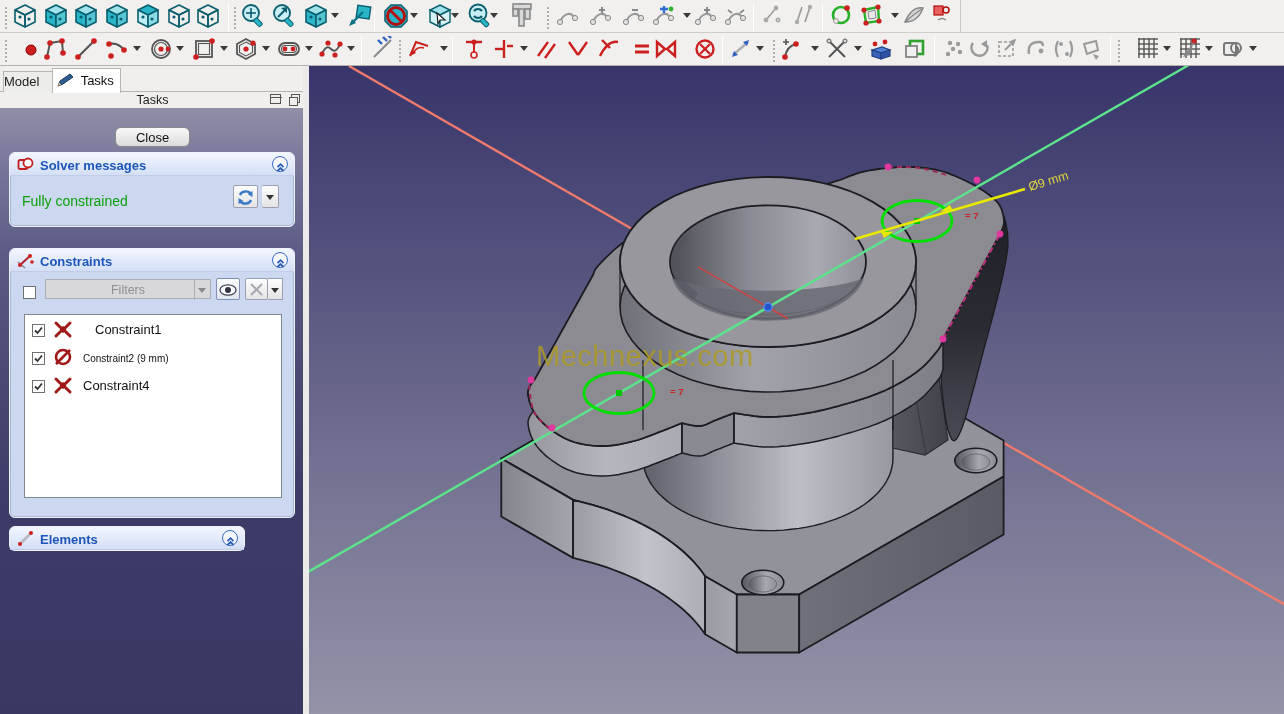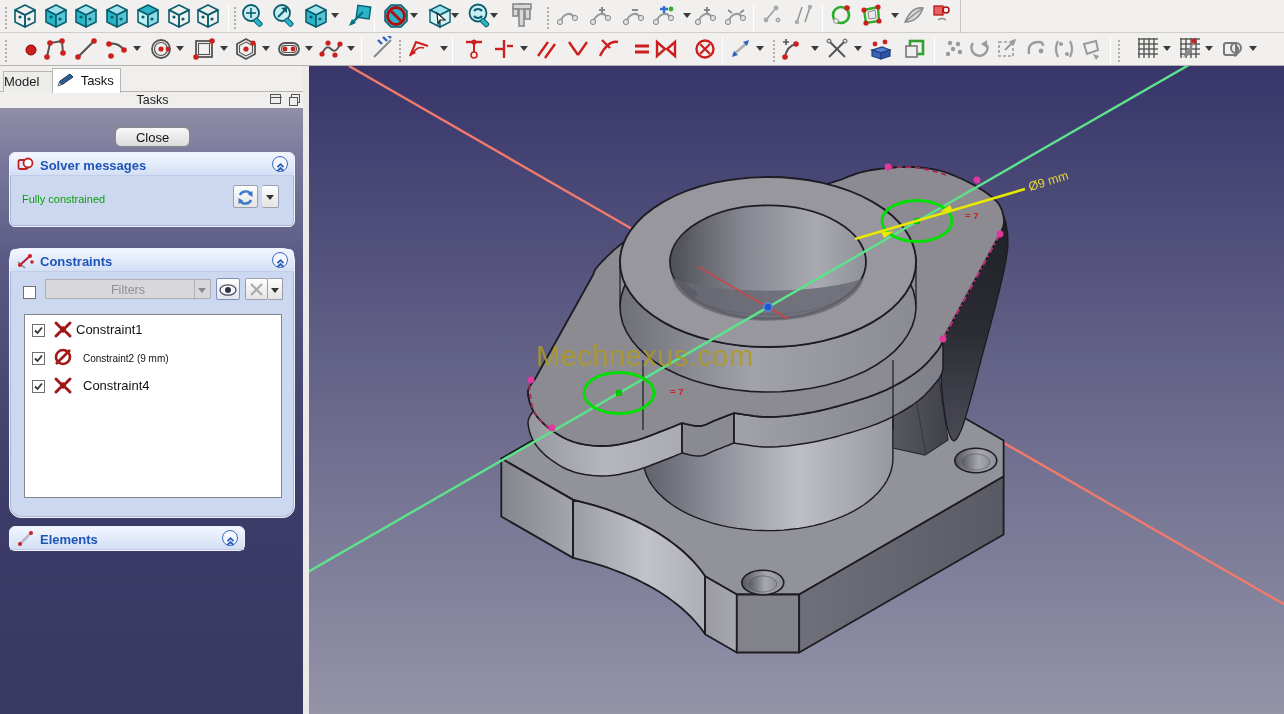--- a/index.html
+++ b/index.html
@@ -533,38 +533,38 @@
       <div style="position:relative;height:23px;line-height:23px;border-radius:5px 5px 0 0;background:linear-gradient(#f2f6ff,#d4dff5);border-bottom:1px solid #c0cce8"><span style="position:absolute;left:7px;top:3px"><svg width="17" height="17" viewBox="0 0 17 17">
               <rect x="1.5" y="4" width="9" height="9" rx="1.5" fill="none" stroke="#c02020" stroke-width="1.8"></rect>
               <circle cx="11" cy="7" r="4.5" fill="#fff" stroke="#c02020" stroke-width="1.8"></circle>
             </svg></span><span style="margin-left:30px;font-weight:bold;color:#1d56b8;font-size:13px">Solver messages</span><span style="position:absolute;right:6px;top:50%;margin-top:-8px;width:16px;height:16px;border:1.4px solid #3a6ec0;border-radius:50%;background:#f4f7ff;text-align:center"><svg width="13" height="13" viewBox="0 0 13 13" style="margin-top:0.5px">
               <g fill="none" stroke="#2a5cb8" stroke-width="1.8">
                 <polyline points="3.5,6.2 6.5,3.2 9.5,6.2"></polyline>
                 <polyline points="3.5,10 6.5,7 9.5,10"></polyline>
               </g>
             </svg></span></div>
       <div style="position:relative;height:50px">
-        <span style="position:absolute;left:12px;top:17px;font-size:11px;color:#0ca00c">Fully constrained</span>
+        <span style="position:absolute;left:12px;top:17px;font-size:14px;color:#0ca00c">Fully constrained</span>
         <span style="position:absolute;right:36px;top:9px;width:25px;height:23px;background:linear-gradient(#fdfdfd,#e4e4e4);border:1px solid #9aa0b0;border-radius:2px;text-align:center">
           <svg width="17" height="17" viewBox="0 0 17 17" style="margin-top:2.5px">
               <g fill="none" stroke="#3a78c8" stroke-width="2.4">
                 <path d="M3 6 a6 5 0 0 1 11 -1"></path>
                 <path d="M14 11 a6 5 0 0 1 -11 1"></path>
               </g>
               <polygon points="15.5,2 15.5,8 10.5,5" fill="#3a78c8"></polygon>
               <polygon points="1.5,15 1.5,9 6.5,12" fill="#3a78c8"></polygon>
             </svg>
         </span>
         <span style="position:absolute;right:15px;top:9px;width:17px;height:23px;background:linear-gradient(#fdfdfd,#e4e4e4);border:1px solid #9aa0b0;border-left:none;border-radius:2px;text-align:center"><svg width="9" height="8" viewBox="0 0 9 8" style="margin-top:8px">
               <polygon points="0,1 8,1 4,6" fill="#333"></polygon>
             </svg></span>
       </div>
     </div>
 
-    <div style="position:absolute;left:9px;top:140px;width:286px;height:270px;border-radius:12px;background:#ccd7f0;border:1px solid #eef2fc;box-shadow:0 0 0 1px #aab6d4 inset">
+    <div style="position:absolute;left:9px;top:140px;width:286px;height:270px;border-radius:6px;background:#ccd7f0;border:1px solid #eef2fc;box-shadow:0 0 0 1px #aab6d4 inset">
       <div style="position:relative;height:23px;line-height:23px;border-radius:5px 5px 0 0;background:linear-gradient(#f2f6ff,#d4dff5);border-bottom:1px solid #c0cce8"><span style="position:absolute;left:7px;top:3px"><svg width="18" height="17" viewBox="0 0 18 17">
               <line x1="2" y1="14" x2="14" y2="3" stroke="#b02030" stroke-width="2"></line>
               <line x1="1" y1="10" x2="8" y2="16" stroke="#888" stroke-width="1.6"></line>
               <circle cx="3" cy="13" r="2" fill="#cc2020"></circle>
               <circle cx="13" cy="4" r="2" fill="#cc2020"></circle>
               <circle cx="15" cy="10" r="1.8" fill="#cc2020"></circle>
             </svg></span><span style="margin-left:30px;font-weight:bold;color:#1d56b8;font-size:13px">Constraints</span><span style="position:absolute;right:6px;top:50%;margin-top:-8px;width:16px;height:16px;border:1.4px solid #3a6ec0;border-radius:50%;background:#f4f7ff;text-align:center"><svg width="13" height="13" viewBox="0 0 13 13" style="margin-top:0.5px">
               <g fill="none" stroke="#2a5cb8" stroke-width="1.8">
                 <polyline points="3.5,6.2 6.5,3.2 9.5,6.2"></polyline>
                 <polyline points="3.5,10 6.5,7 9.5,10"></polyline>
@@ -597,21 +597,21 @@
         <div style="height:28px;line-height:28px;white-space:nowrap"><span style="margin-left:7px"><span style="display:inline-block;width:13px;height:13px;background:#fff;border:1px solid #707070;vertical-align:-2px;line-height:9px"><svg width="11" height="11" viewBox="0 0 11 11">
                   <polyline points="2,5.5 4.5,8 9,2.5" fill="none" stroke="#333" stroke-width="1.8"></polyline>
                 </svg></span></span><span style="display:inline-block;width:22px;vertical-align:-5px;margin-left:7px"><svg width="22" height="20" viewBox="0 0 22 20">
                 <g stroke="#a01818" stroke-width="3" stroke-linecap="round">
                   <line x1="4" y1="4" x2="8" y2="8"></line>
                   <line x1="18" y1="4" x2="14" y2="8"></line>
                   <line x1="4" y1="17" x2="8" y2="13"></line>
                   <line x1="18" y1="17" x2="14" y2="13"></line>
                 </g>
                 <circle cx="11" cy="10.5" r="3.2" fill="#a01818"></circle>
-              </svg></span><span style="font-size:13px;color:#111;margin-left:2px">Constraint1</span></div>
+              </svg></span><span style="font-size:13px;color:#111;margin-left:21px">Constraint1</span></div>
         <div style="height:28px;line-height:28px;white-space:nowrap"><span style="margin-left:7px"><span style="display:inline-block;width:13px;height:13px;background:#fff;border:1px solid #707070;vertical-align:-2px;line-height:9px"><svg width="11" height="11" viewBox="0 0 11 11">
                   <polyline points="2,5.5 4.5,8 9,2.5" fill="none" stroke="#333" stroke-width="1.8"></polyline>
                 </svg></span></span><span style="display:inline-block;width:22px;vertical-align:-5px;margin-left:7px"><svg width="22" height="20" viewBox="0 0 22 20">
                 <circle cx="11" cy="10" r="7" fill="none" stroke="#a01818" stroke-width="2.6"></circle>
                 <line x1="4" y1="17" x2="18" y2="3" stroke="#a01818" stroke-width="2.6"></line>
               </svg></span><span style="font-size:10px;color:#111;margin-left:9px">Constraint2 (9 mm)</span></div>
         <div style="height:28px;line-height:28px;white-space:nowrap"><span style="margin-left:7px"><span style="display:inline-block;width:13px;height:13px;background:#fff;border:1px solid #707070;vertical-align:-2px;line-height:9px"><svg width="11" height="11" viewBox="0 0 11 11">
                   <polyline points="2,5.5 4.5,8 9,2.5" fill="none" stroke="#333" stroke-width="1.8"></polyline>
                 </svg></span></span><span style="display:inline-block;width:22px;vertical-align:-5px;margin-left:7px"><svg width="22" height="20" viewBox="0 0 22 20">
                 <g stroke="#a01818" stroke-width="3" stroke-linecap="round">

